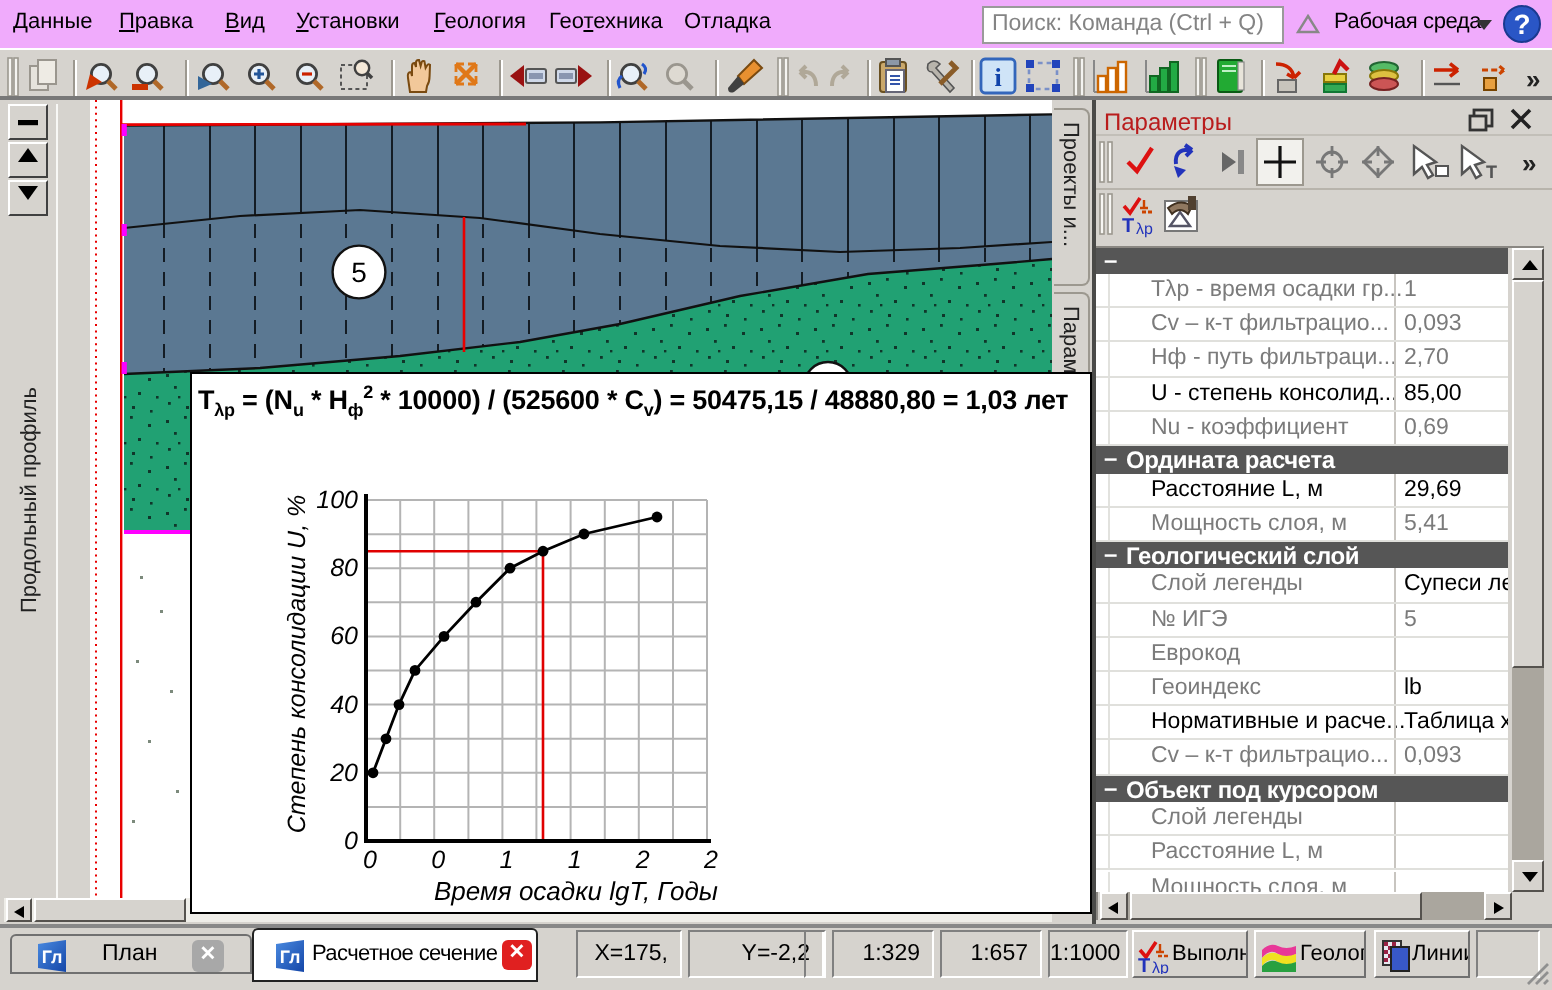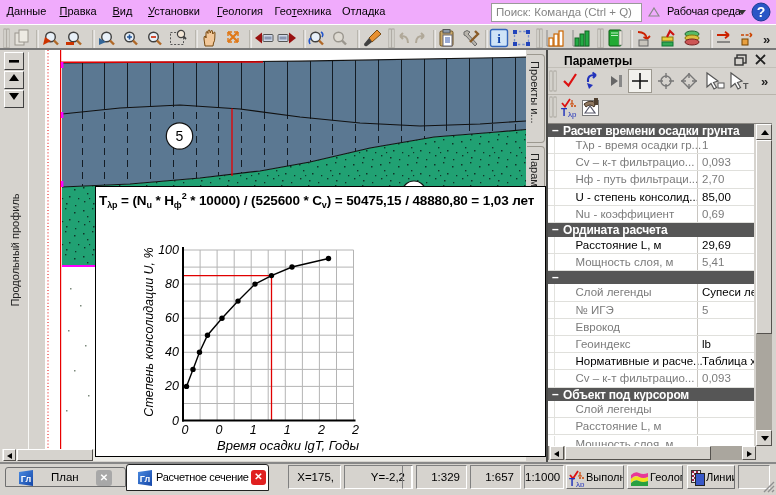--- a/index.html
+++ b/index.html
@@ -17,21 +17,21 @@
 #canvasbg { left:45px; top:50px; width:481px; height:399px; background:#fff; }
 #hscroll { left:2px; top:449px; width:524px; height:12px; background:#eeede8; }
 #popup { left:95px; top:186px; width:451px; height:271px; background:#fff; border:1px solid #000; z-index:30; }
 #formula { left:3px; top:4px; font-size:13.5px; font-weight:bold; color:#000; white-space:pre; letter-spacing:-0.12px;text-align:right; }
 #formula sub { font-size:9px; } #formula sup { font-size:9px; }
 #gtitle { left:43px; top:27px; font-size:13px; font-weight:bold; }
 #tabstrip { left:526px; top:52px; width:20px; height:397px; background:#d6d3ce; z-index:5; }
 .rtab { left:527px; width:18px; background:#d6d3ce; border:1px solid #9c988f; border-left:none; border-radius:0 4px 4px 0; z-index:6; }
 .rtabt { writing-mode:vertical-rl; font-size:11px; color:#222; left:2px; top:6px; height:100%; white-space:pre; }
 #panel { left:546px; top:50px; width:230px; height:412px; background:#d6d3ce; border-left:2px solid #4a4a48; z-index:40; }
-#ptitle { left:16px; top:3.5px; font-size:12px; font-weight:bold; color:#000000; }
+#ptitle { left:4px; top:3.5px; font-size:12px; font-weight:normal; color:#b91c1c; }
 #grid { left:0px; top:73.5px; width:206px; height:322.5px; background:#fff; overflow:hidden; }
 .gh { left:0; width:206px; background:#565656; color:#fff; }
 .gm { left:4px; top:-1px; font-size:12px; font-weight:bold; }
 .ght { left:15px; top:0px; font-size:12px; font-weight:bold; white-space:pre; letter-spacing:-0.2px; }
 .gr { left:0; width:206px; background:#fff; border-bottom:1px solid #e0e0dc; }
 .grn { left:27.5px; top:2px; font-size:11.5px; white-space:pre; }
 .grv { left:154px; top:2px; font-size:11.5px; white-space:pre; }
 .gl1 { left:6px; top:0; width:1px; height:100%; background:#e2e2de; }
 .gl2 { left:149.4px; top:0; width:1px; height:100%; background:#c8c5c0; }
 .scol { background:#d6d3ce; border-top:1px solid #fff; border-left:1px solid #fff; border-right:1px solid #55524e; border-bottom:1px solid #55524e; font-size:7px; color:#000; text-align:center; }
@@ -469,21 +469,20 @@
           <path d="M2,6 Q8,1 14,5 L12,9 Q8,5 4,9 Z" fill="#907860" stroke="#403020"></path>
           <rect x="12" y="0" width="4" height="7" fill="#504030"></rect>
         </g>
       </svg>
 <div style="left:0;top:44px;width:228px;height:1px;background:#b8b4ac"></div>
 <div style="left:0;top:72.5px;width:224px;height:1px;background:#8a8782"></div>
       <div style="left:0;top:73.5px;width:1px;height:336px;background:#8a8782"></div>
       <div id="grid">
         <div class="gh" style="top:0.0px;height:13.5px">
           <span class="gm">–</span>
-          <span class="ght">Расчет времени осадки грунта</span>
         </div>
         <div class="gr" style="top:13.5px;height:17.2px">
           <span class="grn" style="color:#7b7b7b">Тλр - время осадки гр...</span>
           <span class="gl1"></span>
           <span class="gl2"></span>
           <span class="grv" style="color:#7b7b7b">1</span>
         </div>
         <div class="gr" style="top:30.7px;height:17.2px">
           <span class="grn" style="color:#7b7b7b">Cv – к-т фильтрацио...</span>
           <span class="gl1"></span>
@@ -519,20 +518,21 @@
           <span class="grv" style="color:#000">29,69</span>
         </div>
         <div class="gr" style="top:130.2px;height:17.2px">
           <span class="grn" style="color:#7b7b7b">Мощность слоя, м</span>
           <span class="gl1"></span>
           <span class="gl2"></span>
           <span class="grv" style="color:#7b7b7b">5,41</span>
         </div>
         <div class="gh" style="top:147.4px;height:13.5px">
           <span class="gm">–</span>
+          <span class="ght">Геологический слой</span>
         </div>
         <div class="gr" style="top:160.9px;height:17.2px">
           <span class="grn" style="color:#7b7b7b">Слой легенды</span>
           <span class="gl1"></span>
           <span class="gl2"></span>
           <span class="grv" style="color:#000">Супеси лесс</span>
         </div>
         <div class="gr" style="top:178.1px;height:17.2px">
           <span class="grn" style="color:#7b7b7b">№ ИГЭ</span>
           <span class="gl1"></span>

